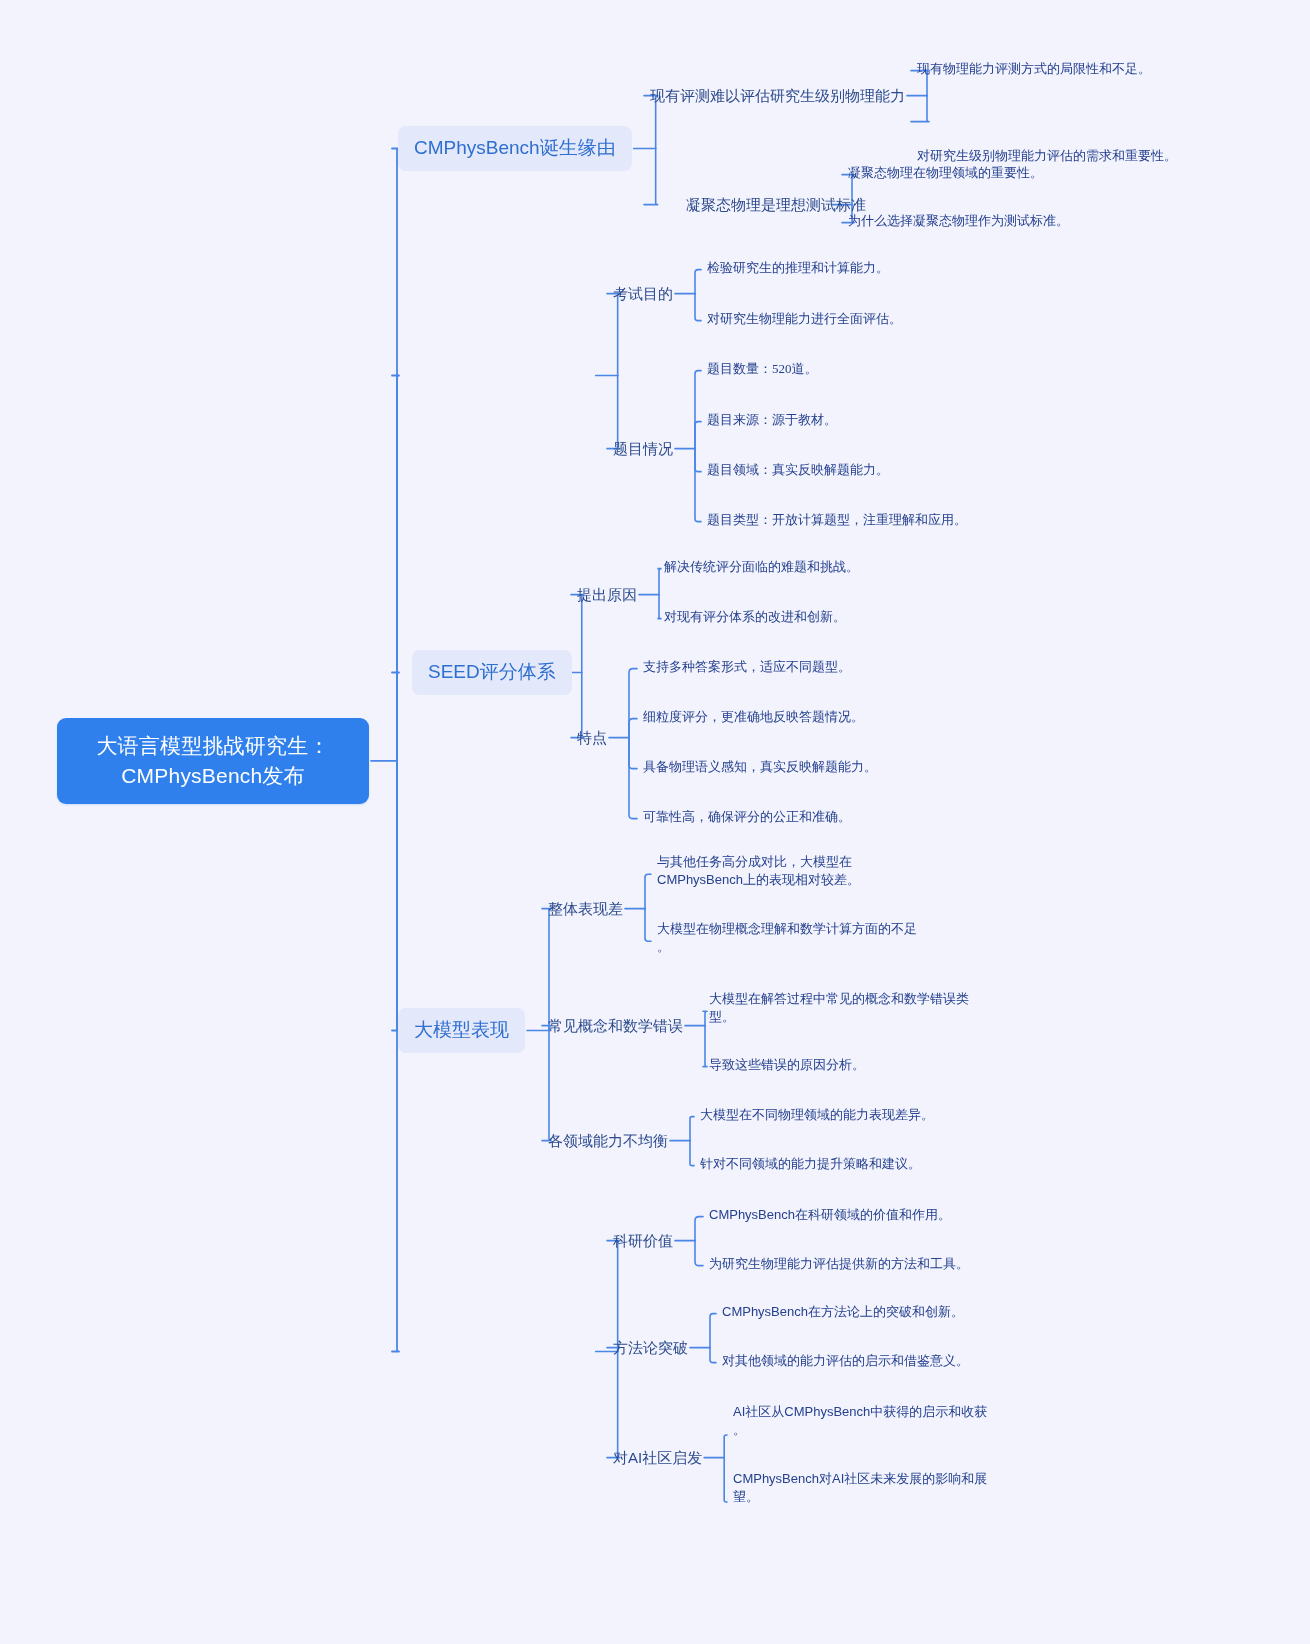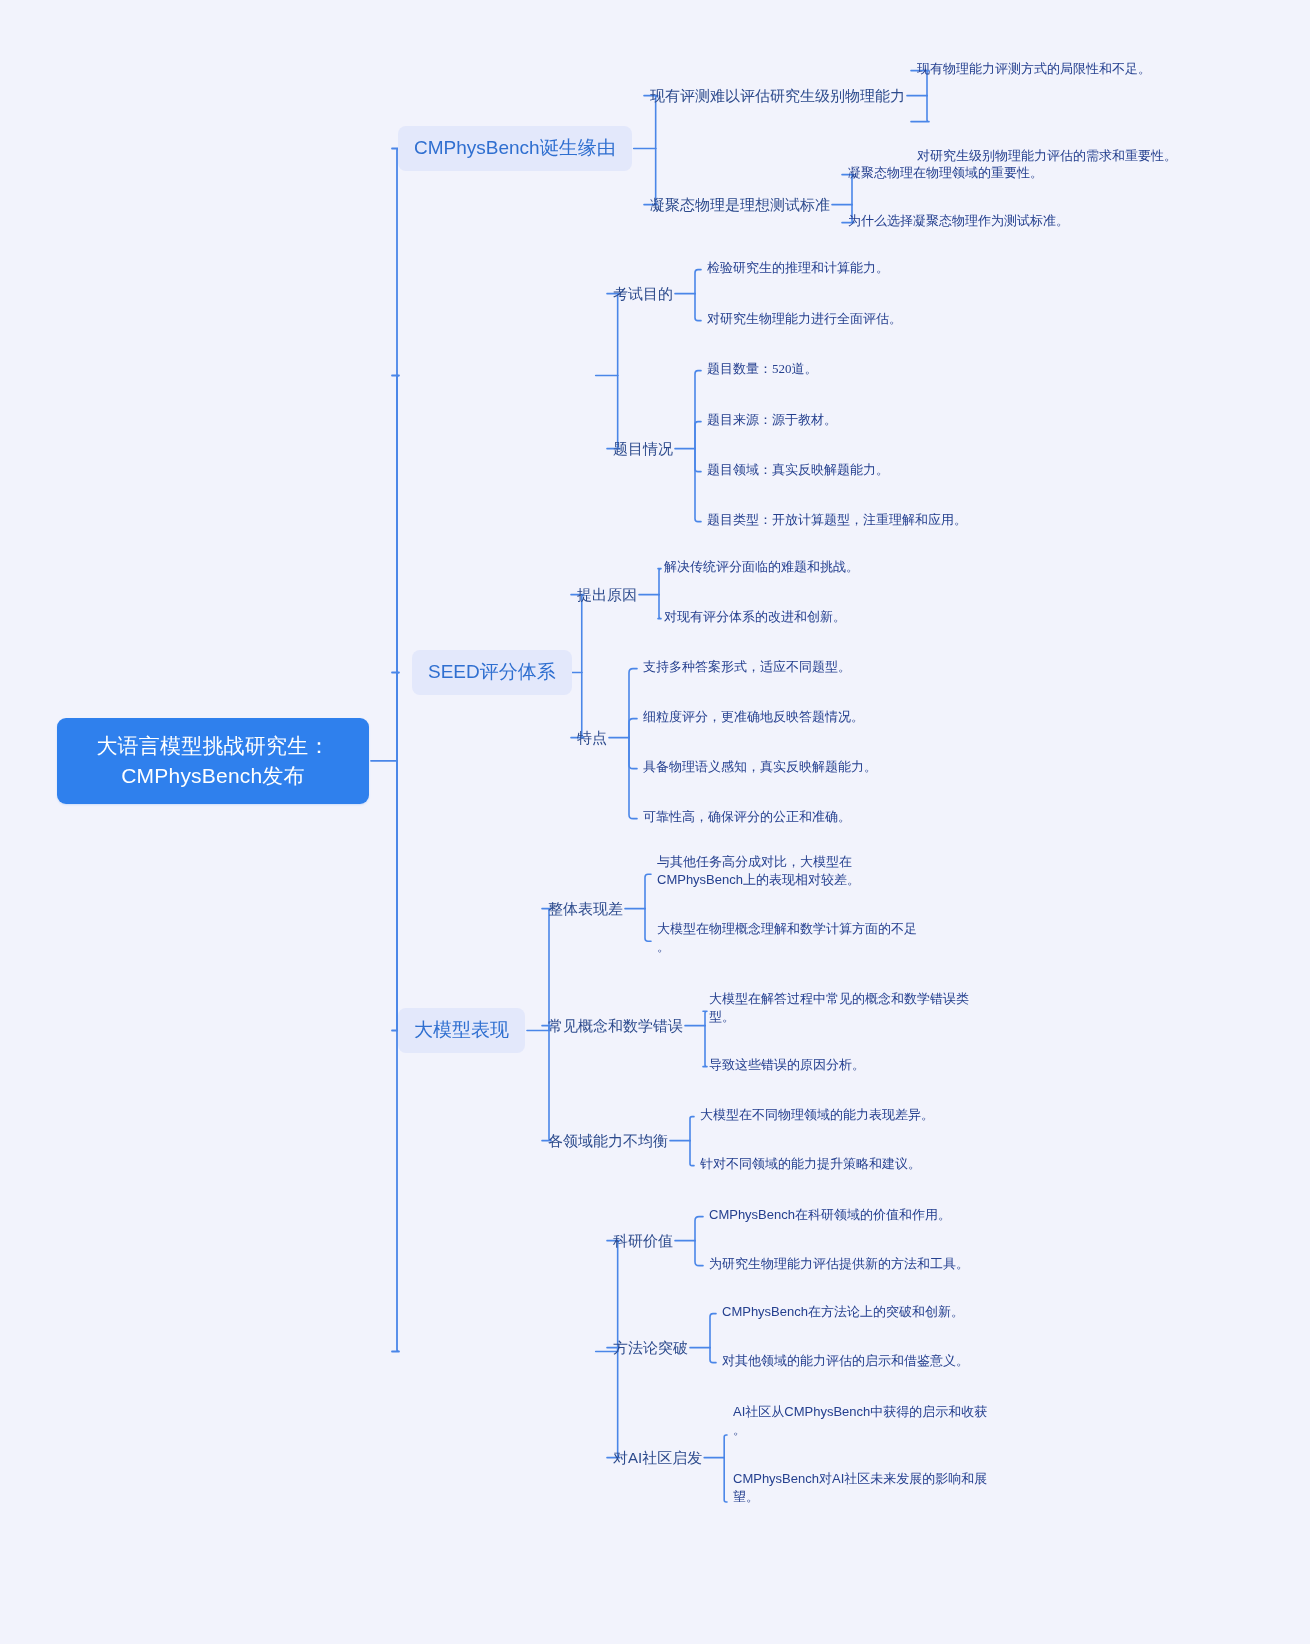--- a/index.html
+++ b/index.html
@@ -135,21 +135,21 @@
       <path d="M 724.1875 1457.6484375 V 1499.9453125 Q 724.1875 1501.9453125 726.1875 1501.9453125 H 727" fill="none" stroke="#4a86e8" stroke-width="1.6" stroke-linecap="round" stroke-linejoin="round"></path>
     </svg>
 
   <div class="node node-root" id="root-node" style="left:57px; top:718px; width:312px;">大语言模型挑战研究生：
 CMPhysBench发布</div>
 
   <div class="node node-l1" style="left:398px; top:126px;">CMPhysBench诞生缘由</div>
   <div class="node node-l2" style="left:650px; top:85px;">现有评测难以评估研究生级别物理能力</div>
   <div class="node node-l3" style="left:917px; top:60px;">现有物理能力评测方式的局限性和不足。</div>
   <div class="node node-l3" style="left:917px; top:111px;margin-top:36px;">对研究生级别物理能力评估的需求和重要性。</div>
-  <div class="node node-l2" style="left:650px; top:194px;">凝聚态物理是理想测试标准</div>
+  <div class="node node-l2" style="left:686px; top:194px;">凝聚态物理是理想测试标准</div>
   <div class="node node-l3" style="left:848px; top:164px;">凝聚态物理在物理领域的重要性。</div>
   <div class="node node-l3" style="left:848px; top:212px;">为什么选择凝聚态物理作为测试标准。</div>
 
   <div class="node node-l2" style="left:613px; top:283px;">考试目的</div>
   <div class="node node-l3" style="left:707px; top:259px;">检验研究生的推理和计算能力。</div>
   <div class="node node-l3" style="left:707px; top:310px;">对研究生物理能力进行全面评估。</div>
   <div class="node node-l2" style="left:613px; top:438px;">题目情况</div>
   <div class="node node-l3" style="left:707px; top:360px;font-family:Liberation Serif, serif;">题目数量：520道。</div>
   <div class="node node-l3" style="left:707px; top:411px;">题目来源：源于教材。</div>
   <div class="node node-l3" style="left:707px; top:461px;">题目领域：真实反映解题能力。</div>

